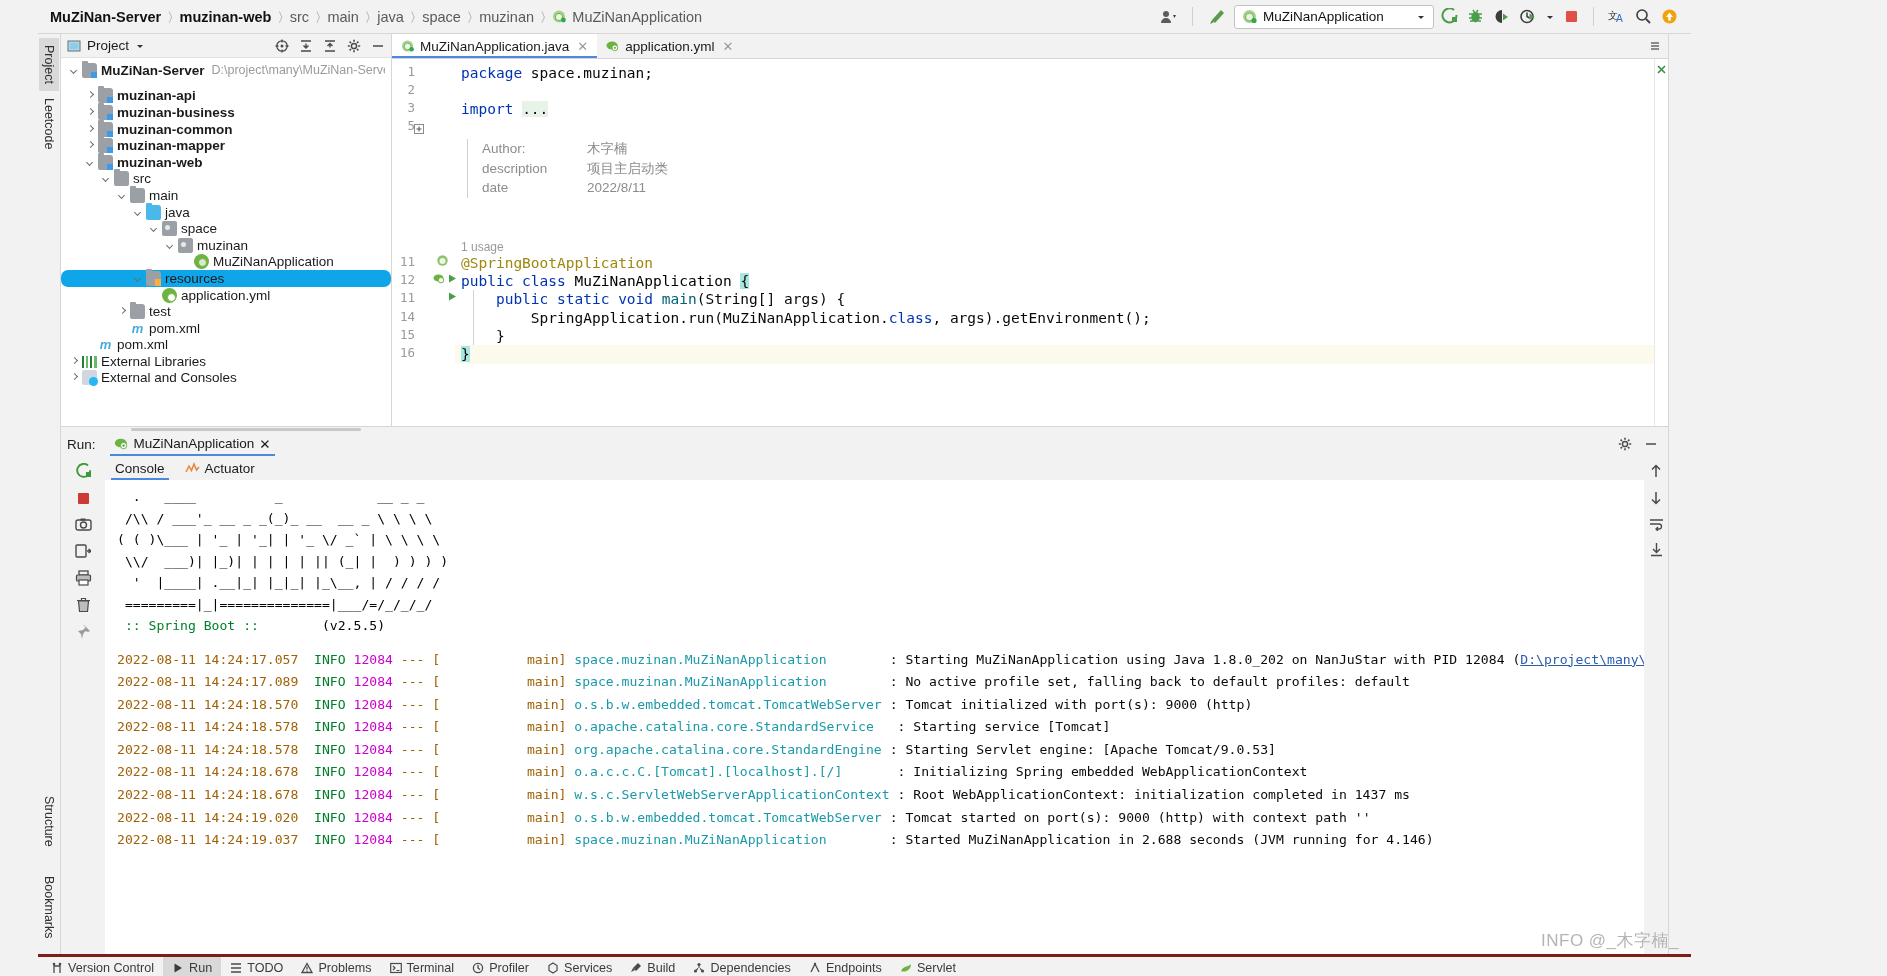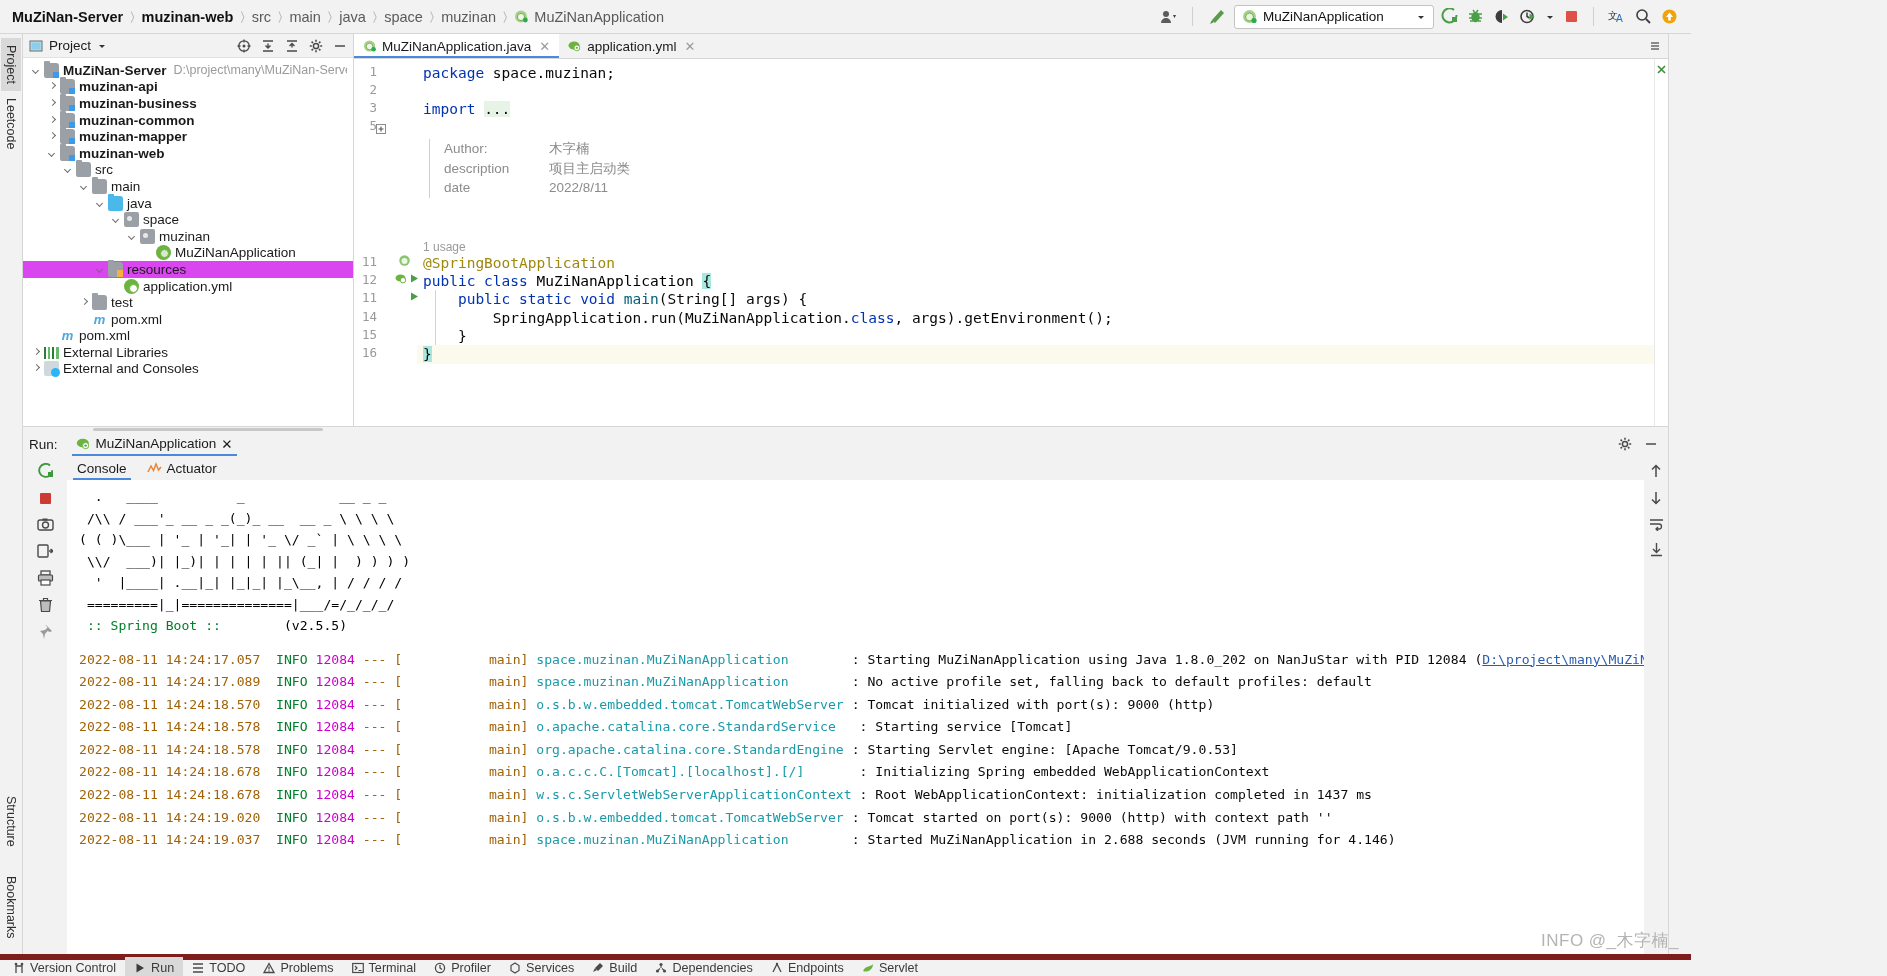--- a/index.html
+++ b/index.html
@@ -2,21 +2,21 @@
 <html><head>
 <meta charset="utf-8">
 <style>
   * { box-sizing: border-box; margin:0; padding:0; }
   html,body{
     width:1887px; height:976px; overflow:hidden;
     background:#f2f2f2;
     font-family:"Liberation Sans", sans-serif;
     font-size:14px; color:#1a1a1a;
   }
-  .app{ position:relative; width:1691px; height:976px; display:flex; flex-direction:column; background:#f2f2f2; }
+  .app{ position:relative; width:1691px; height:976px; display:flex; flex-direction:column; background:#f2f2f2;padding-left:38px; }
 
   
   .topbar{
     height:34px; min-height:34px; display:flex; align-items:center;
     background:#f2f2f2; border-bottom:1px solid #d6d6d6; padding:0 6px;
   }
   .crumbs{ display:flex; align-items:center; gap:0; flex:0 0 auto; }
   .crumb{ font-size:14.5px; color:#5a5a5a; padding:0 6px; white-space:nowrap; }
   .crumb.b{ font-weight:bold; color:#111; }
   .crumb-sep{ color:#b9b9b9; font-size:13px; padding:0 1px; }
@@ -58,21 +58,21 @@
     border-right:1px solid #d6d6d6; display:flex; flex-direction:column;
   }
   .proj-head{
     height:24px; display:flex; align-items:center; gap:6px;
     background:#f2f2f2; border-bottom:1px solid #e2e2e2; padding:0 6px;
   }
   .proj-title{ font-size:13.5px; color:#1a1a1a; }
   .proj-head .acts{ margin-left:auto; display:flex; align-items:center; gap:10px; }
   .tree{ flex:1; overflow:hidden; padding-top:4px; font-size:13.5px; position:relative; }
   .row{ display:flex; align-items:center; height:16.6px; white-space:nowrap; padding-right:6px; }
-  .row.sel{ background:#d946ef; }
+  .row.sel{ background:#0ea5e9;border-radius:7px; }
   .arrow{ width:11px; height:11px; flex:0 0 11px; position:relative; margin-right:2px; }
   .arrow.r::before{ content:""; position:absolute; left:3px; top:2px; width:4px;height:4px;
     border-right:1.3px solid #6e6e6e; border-bottom:1.3px solid #6e6e6e; transform:rotate(-45deg);}
   .arrow.d::before{ content:""; position:absolute; left:2px; top:3px; width:4px;height:4px;
     border-right:1.3px solid #6e6e6e; border-bottom:1.3px solid #6e6e6e; transform:rotate(45deg);}
   .ticon{ width:15px; height:15px; flex:0 0 15px; margin-right:4px; position:relative; }
   .tlabel{ color:#1a1a1a; }
   .tlabel.bold{ font-weight:bold; }
   .tpath{ color:#9b9b9b; margin-left:7px; font-size:12.5px; overflow:hidden; }
 
@@ -162,22 +162,22 @@
   .pid{ color:#cc00cc; }
   .logger{ color:#1a9aa8; }
   .msg{ color:#0a0a0a; }
   .link{ color:#2a5db0; text-decoration:underline; }
 
   
   .rrail{ width:23px; min-width:23px; background:#f2f2f2; border-left:1px solid #d6d6d6; position:relative; }
 
   
   .status{
-    height:22px; min-height:22px; display:flex; align-items:center; gap:0;
-    background:#f2f2f2; border-top:6px solid #7f1d1d; padding:0 4px; font-size:12.6px; color:#3b3b3b;
+    height:22px; min-height:22px; display:flex; align-items:flex-start; gap:0;
+    background:#f2f2f2; border-top:3px solid #7f1d1d; padding:0 4px; font-size:12.6px; color:#3b3b3b;
   }
   .sitem{ display:flex; align-items:center; gap:5px; padding:0 9px; height:22px; white-space:nowrap; }
   .sitem.sel{ background:#d9d9d9; }
   .watermark{
     position:absolute; right:12px; bottom:24px; font-size:17px; color:#b4b4b4;
     font-family:"Liberation Sans", sans-serif; letter-spacing:.5px;
   }
   svg{ display:block; }
 </style>
 </head>
@@ -362,21 +362,21 @@
               </span>
             </span>
           </div>
           <div class="tree" id="tree">
               <div class="row" style="padding-left: 8px;">
                 <span class="arrow d"></span>
                 <span class="ticon i-mod"></span>
                 <span class="tlabel bold">MuZiNan-Server</span>
                 <span class="tpath">D:\project\many\MuZiNan-Server\MuZiN</span>
               </div>
-              <div class="row" style="padding-left: 24px;">
+              <div class="row" style="padding-left: 24px; margin-top: 9px;">
                 <span class="arrow r"></span>
                 <span class="ticon i-mod"></span>
                 <span class="tlabel bold">muzinan-api</span>
               </div>
               <div class="row" style="padding-left: 24px;">
                 <span class="arrow r"></span>
                 <span class="ticon i-mod"></span>
                 <span class="tlabel bold">muzinan-business</span>
               </div>
               <div class="row" style="padding-left: 24px;">

